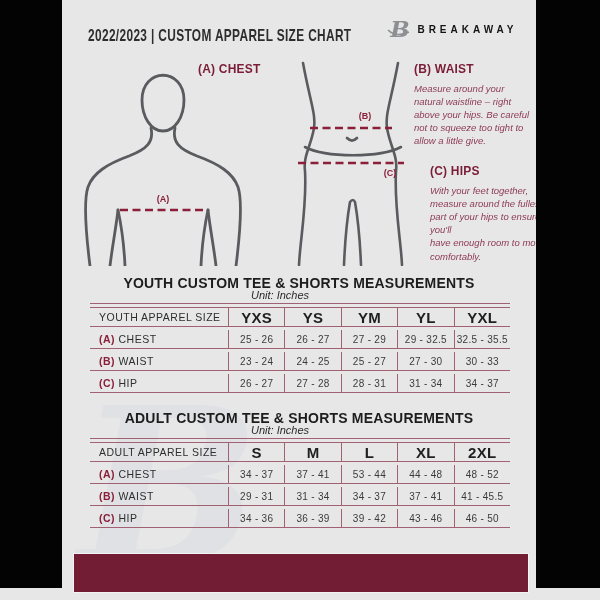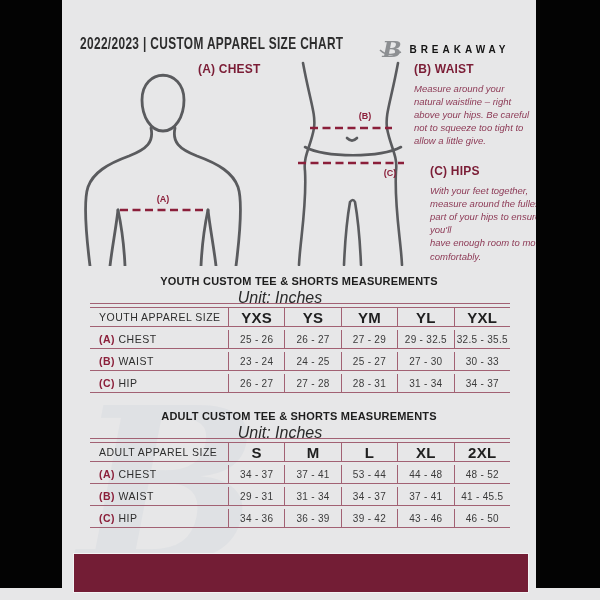--- a/index.html
+++ b/index.html
@@ -13,41 +13,41 @@
   .band-l{left:0; width:62px;}
   .band-r{left:536px; width:64px;}
 
   .watermark{
     position:absolute; left:16px; top:396px; z-index:0;
     font-family:"DejaVu Serif","Liberation Serif",serif;
     font-style:italic; font-weight:700; font-size:215px; line-height:.85;
     color:#dfe1e4; user-select:none;
   }
 
-  .hdr{position:absolute; left:18px; top:16px; width:426px; display:flex; justify-content:space-between; align-items:flex-start; z-index:2;margin-top:20px;}
+  .hdr{position:absolute; left:26px; top:16px; width:426px; display:flex; justify-content:space-between; align-items:flex-end; z-index:2;}
   .hdr-title{
     font-weight:700; font-size:13.5px; color:#2d2d2d; letter-spacing:.4px; white-space:nowrap;
     transform:scale(.88,1.2); transform-origin:left center;
   }
   .brand{display:flex; align-items:center; gap:6px;}
   .brand-name{font-weight:700; font-size:10px; letter-spacing:4px; color:#141414; white-space:nowrap;}
 
   .fig{position:absolute; z-index:1;}
   .fig-upper{left:5px; top:52px;}
   .fig-lower{left:222px; top:56px;}
 
   .note{position:absolute; z-index:2;}
   .note-chest{left:136px; top:62px; width:108px;}
   .note-waist{left:352px; top:62px; width:119px;}
   .note-hips{left:368px; top:164px; width:122px;}
   .note-h{font-weight:700; font-size:12px; color:#7b1d36; letter-spacing:.2px;}
   .note-p{font-style:italic; font-size:9.5px; color:#8d3a56; line-height:1.38; margin-top:6px; white-space:pre-line;}
 
-  .sec-title{position:absolute; left:0; width:474px; text-align:center; font-weight:700; font-size:11px; color:#1d1d1d; letter-spacing:.2px; z-index:2;}
-  .sec-unit{position:absolute; left:0; width:436px; text-align:center; font-style:italic; font-size:16px; color:#2a2a2a; z-index:2;}
+  .sec-title{position:absolute; left:0; width:474px; text-align:center; font-weight:700; font-size:14px; color:#1d1d1d; letter-spacing:.2px; z-index:2;}
+  .sec-unit{position:absolute; left:0; width:436px; text-align:center; font-style:italic; font-size:11px; color:#2a2a2a; z-index:2;}
   .t-youth-title{top:275px;} .t-youth-unit{top:289px;}
   .t-adult-title{top:410px;} .t-adult-unit{top:424px;}
 
   table.meas{
     position:absolute; left:28px; width:420px; z-index:2;
     border-collapse:separate; border-spacing:0 3px; table-layout:fixed;
     border-top:1.5px solid #a26173;
   }
   .t-youth{top:303px;} .t-adult{top:438px;}
   table.meas col.c0{width:138px;}

